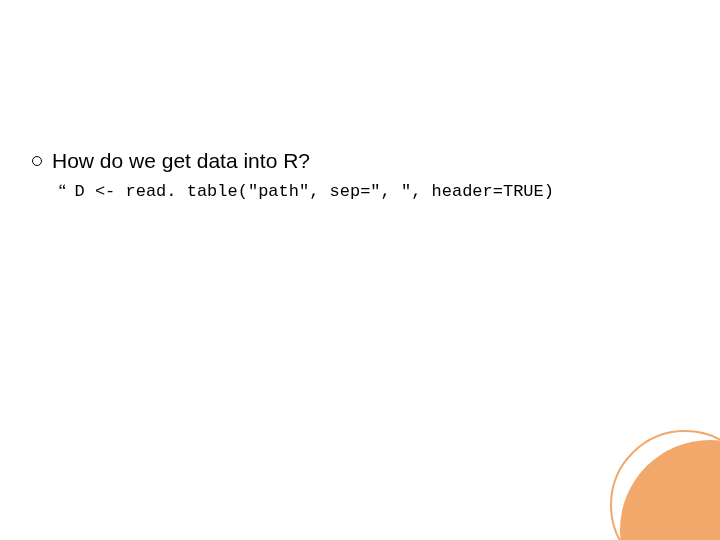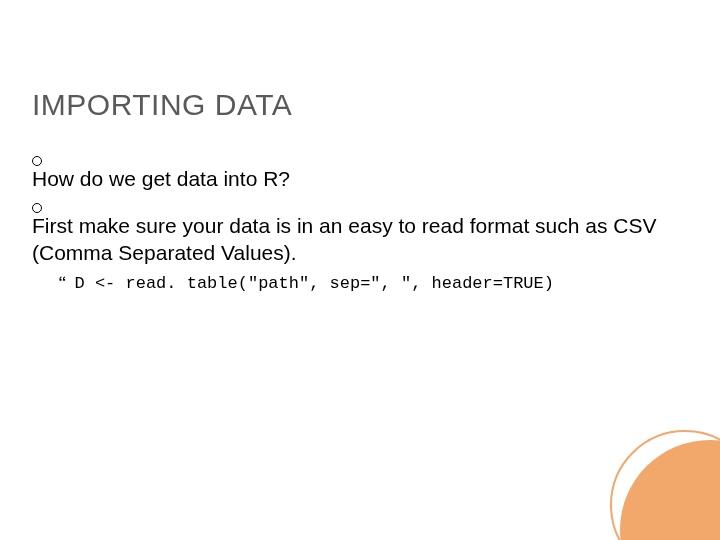--- a/index.html
+++ b/index.html
@@ -33,21 +33,20 @@
     left: 32px;
     right: 60px;
     font-size: 21px;
     color: #000;
     line-height: 1.28;
   }
   .bullet {
     display: flex;
     align-items: flex-start;
     margin-bottom: 2px;
-    flex-direction: column;
   }
   .bullet .marker {
     flex: 0 0 auto;
     width: 10px;
     height: 10px;
     border: 1.6px solid #000;
     border-radius: 50%;
     margin-top: 8px;
     margin-right: 10px;
     box-sizing: border-box;
@@ -93,34 +92,29 @@
     border-radius: 50%;
     border: 2px solid #f2a76b;
     box-sizing: border-box;
   }
 </style>
 </head>
 <body>
 
 <div class="slide">
 
-  <div class="title">IMPORTING DATA</div>
 
   <div class="content">
 
     <div class="bullet">
       <span class="marker"></span>
       <span class="text">How do we get data into R?</span>
     </div>
 
 
-    <div class="bullet">
-      <span class="marker"></span>
-      <span class="text">First make sure your data is in an easy to read format such as CSV (Comma Separated Values).</span>
-    </div>
 
 
     <div class="sub">
       <span class="smarker">🙶</span>
       <span class="stext">D &lt;- read. table("path", sep=", ", header=TRUE)</span>
     </div>
 
   </div>
 
   <div class="circle-big"></div>

